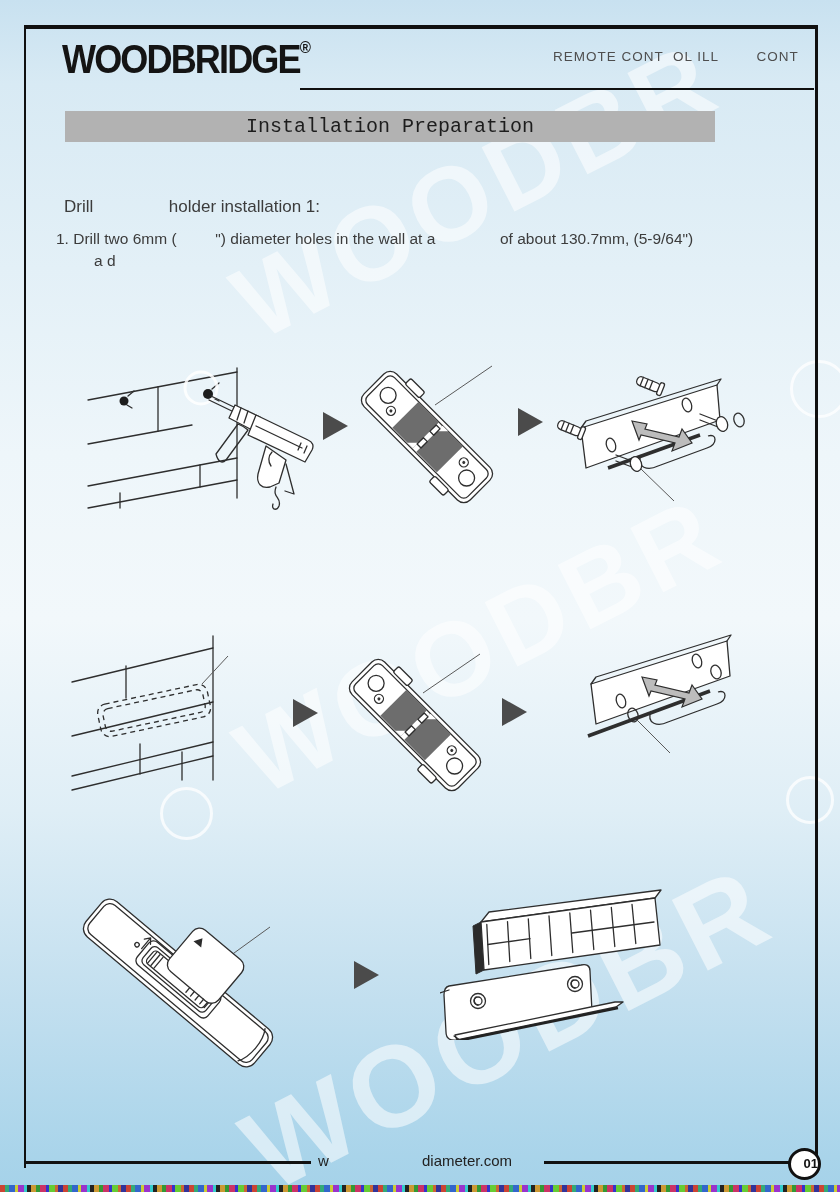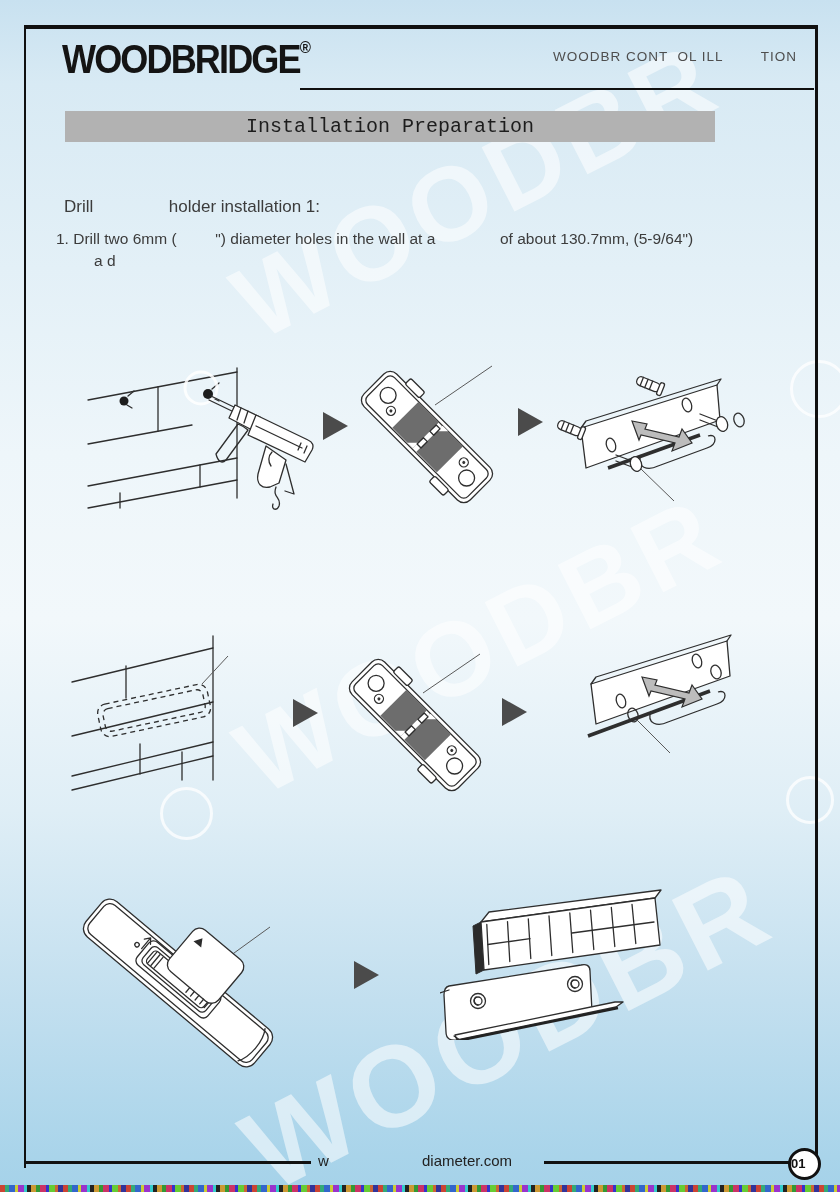--- a/index.html
+++ b/index.html
@@ -35,21 +35,21 @@
   .ln{stroke:#2e2e2e;stroke-width:1.3;fill:none;stroke-linecap:round;stroke-linejoin:round;}
   .lnf{stroke:#2e2e2e;stroke-width:1.3;fill:#ffffff;stroke-linejoin:round;}
   .lnt{stroke:#2e2e2e;stroke-width:1.3;fill:none;stroke-linejoin:round;}
   .thin{stroke:#5a5a5a;stroke-width:1;fill:none;}
   
   .f-line-l{left:26px;top:1161px;width:285px;height:3px;background:#111;z-index:4;}
   .f-line-r{left:544px;top:1161px;width:246px;height:3px;background:#111;z-index:4;}
   .f-w{left:318px;top:1152px;font-size:15px;color:#222;z-index:4;}
   .f-site{left:422px;top:1152px;font-size:15px;color:#222;z-index:4;}
   .pagenum{left:788px;top:1148px;width:27px;height:26px;border:3px solid #111;border-radius:50%;
-           background:#fff;color:#111;font-size:13px;font-weight:bold;text-align:left;line-height:26px;z-index:5;}
+           background:#fff;color:#111;font-size:13px;font-weight:bold;text-align:right;line-height:26px;z-index:5;}
   .noise{left:0;top:1185px;width:840px;height:7px;z-index:6;
     background:repeating-linear-gradient(90deg,
       #c43 0 5px,#3a7 5px 9px,#36c 9px 15px,#cc3 15px 18px,#93c 18px 24px,
       #3cc 24px 27px,#222 27px 31px,#c93 31px 36px,#393 36px 40px,#c36 40px 46px,
       #33c 46px 49px,#6c3 49px 55px,#c63 55px 58px,#339 58px 63px);}
 </style>
 </head>
 <body>
 
 <div class="page">
@@ -57,21 +57,21 @@
   <div class="wm" style="left:242px;top:250px;font-size:105px;">WOODBR</div>
   <div class="wm" style="left:245px;top:705px;font-size:105px;">WOODBR</div>
   <div class="wm" style="left:252px;top:1092px;font-size:115px;">WOODBR</div>
   <div class="wm-circle" style="left:160px;top:787px;width:47px;height:47px;"></div>
   <div class="wm-circle" style="left:790px;top:360px;width:52px;height:52px;"></div>
   <div class="wm-circle" style="left:786px;top:776px;width:42px;height:42px;"></div>
 
   <div class="abs frame"></div>
 
   <div class="abs logo"><span>WOODBRIDGE</span><sup>®</sup></div>
-  <div class="abs hdr-right">WOODBR CONT  OL ILL        TION</div>
+  <div class="abs hdr-right">REMOTE CONT  OL ILL        CONT</div>
   <div class="abs hdr-rule"></div>
 
   <div class="abs titlebar">Installation Preparation</div>
 
   <div class="abs bodytext intro">Drill                holder installation 1:</div>
   <div class="abs bodytext step1">1. Drill two 6mm (         ") diameter holes in the wall at a               of about 130.7mm, (5-9/64")</div>
   <div class="abs bodytext step2">a d</div>
 
   <div class="abs fig" style="left:80px;top:348px;">
     <svg width="240" height="165" viewBox="0 0 240 165">

